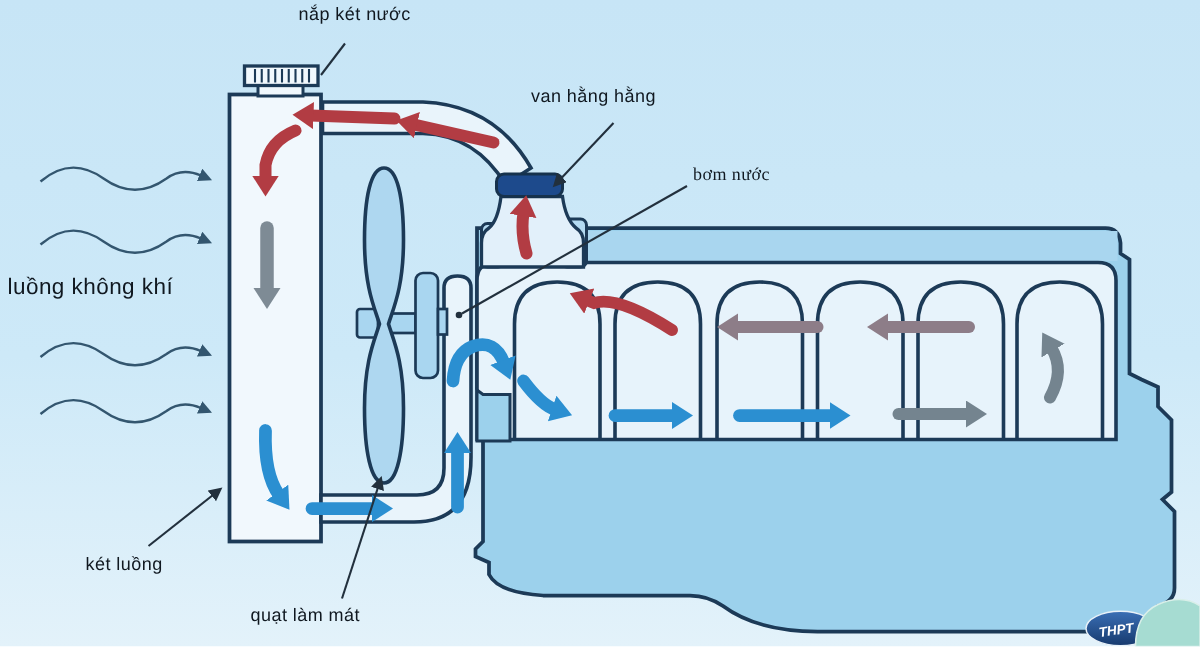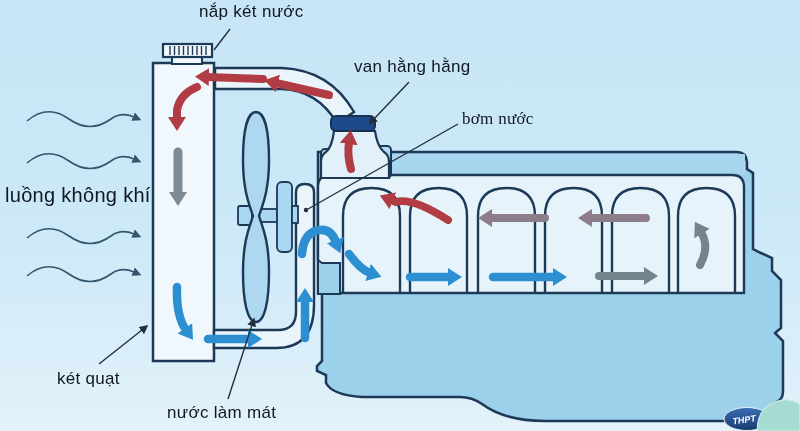--- a/index.html
+++ b/index.html
@@ -3,24 +3,24 @@
 <meta charset="utf-8">
 <style>
   html,body{margin:0;padding:0;}
   #stage{
     position:relative;width:800px;height:431px;overflow:hidden;
     background:linear-gradient(180deg,#c7e5f6 0%,#cde9f8 55%,#e3f2fa 100%);
     font-family:"Liberation Sans","DejaVu Sans",sans-serif;
   }
   #art{position:absolute;left:0;top:0;}
   .lbl{
-    position:absolute;color:#101820;font-size:17px;letter-spacing:.3px;
+    position:absolute;color:#101820;font-size:12px;letter-spacing:.3px;
     white-space:nowrap;line-height:1.1;
   }
-  .lbl.big{font-size:20px;}
+  .lbl.big{font-size:15px;}
 </style>
 </head>
 <body>
 
 <div id="stage">
 
 <svg id="art" width="800" height="431" viewBox="0 0 800 431">
   <defs>
     <marker id="mh-red" markerWidth="20" markerHeight="20" refX="2" refY="9" orient="auto" markerUnits="userSpaceOnUse">
           <path d="M0,0 L14,9 L0,18 Z" fill="#b23c43"></path>
@@ -155,16 +155,16 @@
     <ellipse cx="747" cy="419" rx="23" ry="11.5" fill="url(#wmGrad)" stroke="#e8f1f8" stroke-width="1"></ellipse>
     <text x="744" y="423" text-anchor="middle" font-size="9" font-style="italic" font-weight="bold" fill="#ffffff" transform="rotate(-8 744 419)">THPT</text>
     <path d="M757,431 Q757,410 772,403 Q788,396 800,404 L800,431 Z" fill="#a6dcd2" stroke="#d9efe9" stroke-width="1"></path>
   </g>
 </svg>
 
 <div class="lbl" style="left:199px;top:3px;">nắp két nước</div>
 <div class="lbl" style="left:354px;top:58px;">van hằng hằng</div>
 <div class="lbl" style="left:462px;top:110px;font-family:Liberation Serif, serif;">bơm nước</div>
 <div class="lbl big" style="left:5px;top:184px;">luồng không khí</div>
-<div class="lbl" style="left:57px;top:370px;">két quạt</div>
-<div class="lbl" style="left:167px;top:404px;">nước làm mát</div>
+<div class="lbl" style="left:57px;top:370px;">két luồng</div>
+<div class="lbl" style="left:167px;top:404px;">quạt làm mát</div>
 
 </div>
 
 </body></html>

